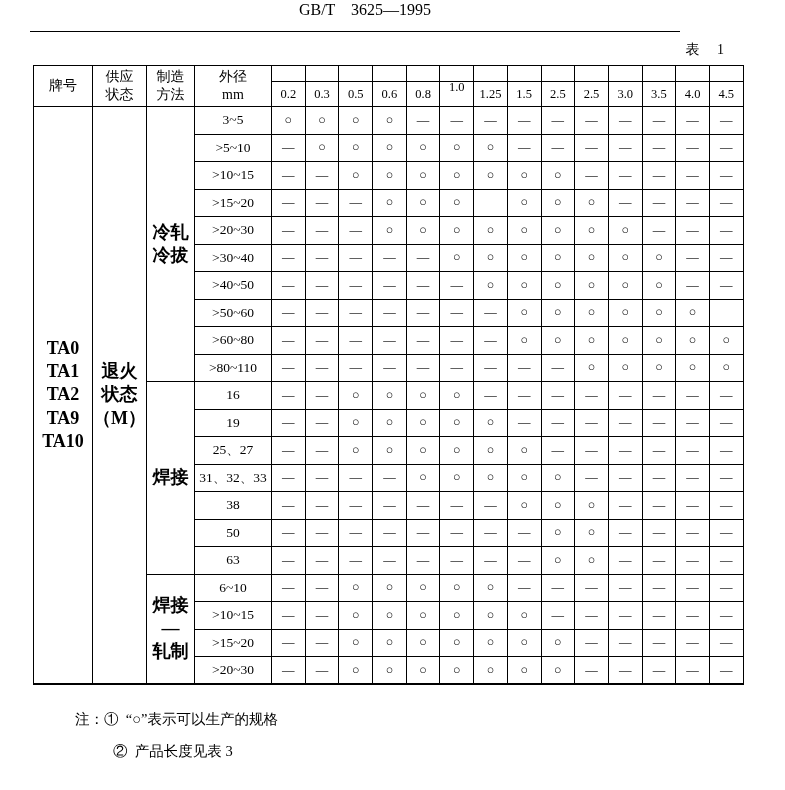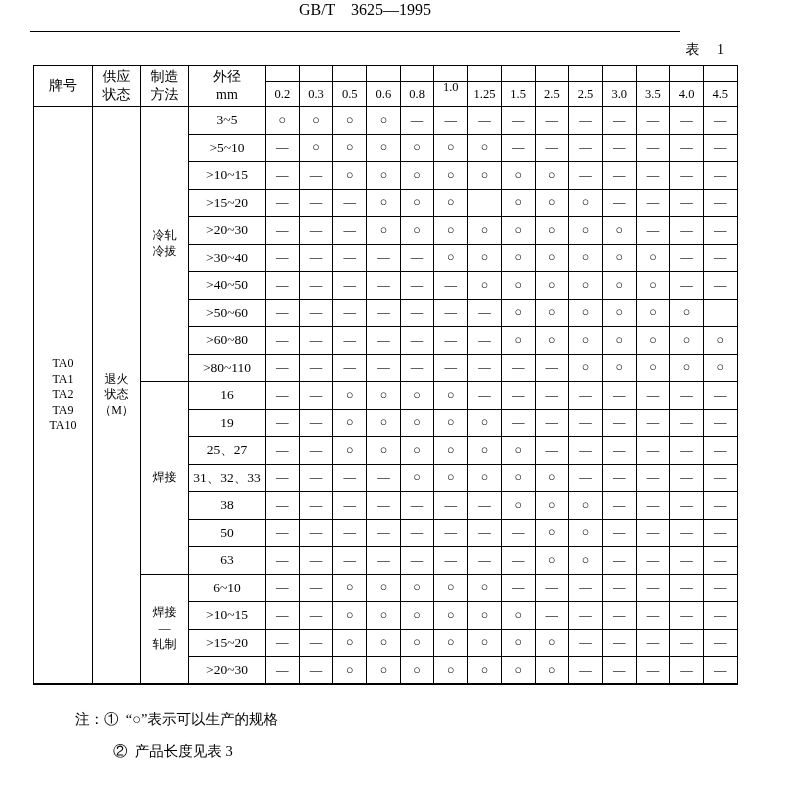--- a/index.html
+++ b/index.html
@@ -50,21 +50,21 @@
   tr.h2 { height: 25px; }
   .spec tbody tr { height: 27.5px; }
   .spec th { font-size: 14px; }
   tr.h2 th { font-size: 12.5px; }
   tr.h2 th .v { display: inline-block; }
   
   tr.h2 th:nth-child(6) .v { position: relative; top: -7px; }
   .multi { white-space: pre-line; line-height: 1.3; margin-top: 23px; }
   td.od { font-size: 13.5px; white-space: nowrap; }
   td.mark { font-size: 12.5px; }
-  td.brand, td.supply, td.method { font-size: 12px; }
+  td.brand, td.supply, td.method { font-size: 18px; font-weight: bold; }
   .notes {
     margin: 25px 0 0 75px;
     font-size: 14.5px;
   }
   .note-line { white-space: pre; }
   .note-line + .note-line { margin-top: 13px; margin-left: 38px; }
 </style>
 </head>
 <body>
 

